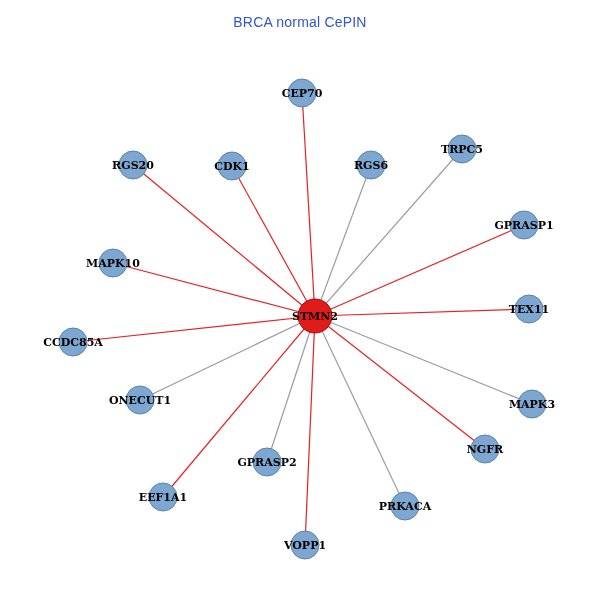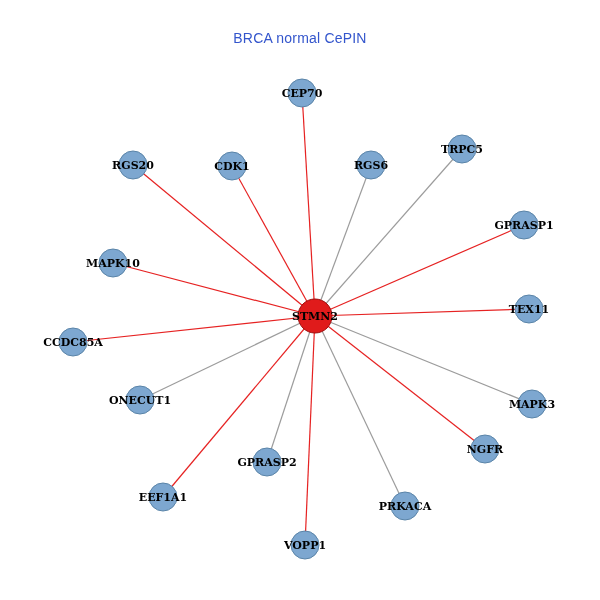--- a/index.html
+++ b/index.html
@@ -12,21 +12,21 @@
     font-family: "Liberation Sans", sans-serif;
   }
   .canvas {
     position: relative;
     width: 600px;
     height: 600px;
     background: #ffffff;
   }
   .plot-title {
     position: absolute;
-    top: 30px;
+    top: 14px;
     left: 0;
     width: 100%;
     text-align: center;
     font-size: 14px;
     font-family: "Liberation Sans", sans-serif;
     letter-spacing: 0.2px;
   }
   svg {
     position: absolute;
     top: 0;

